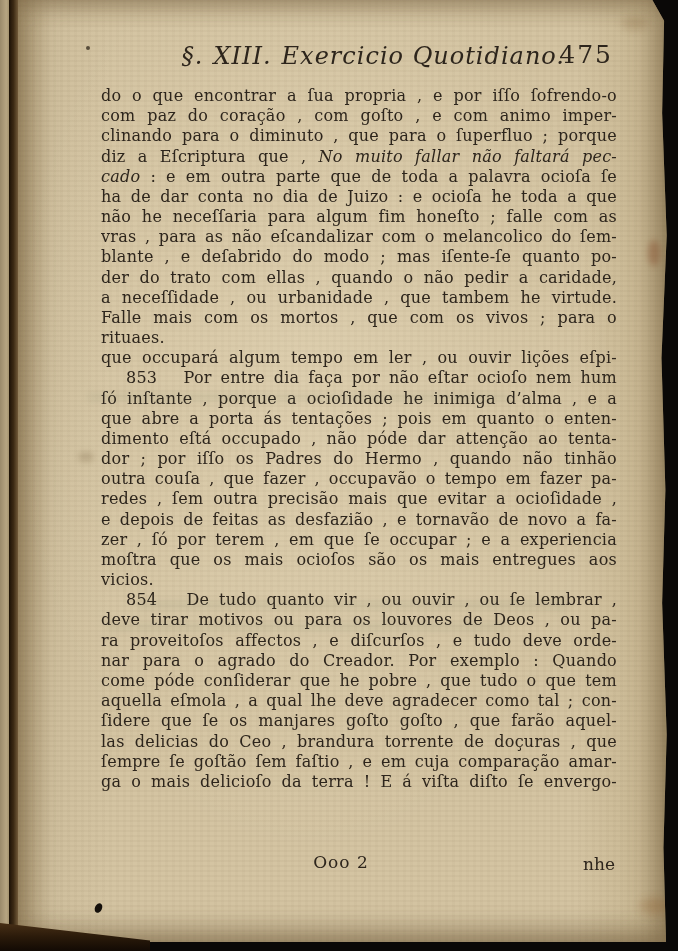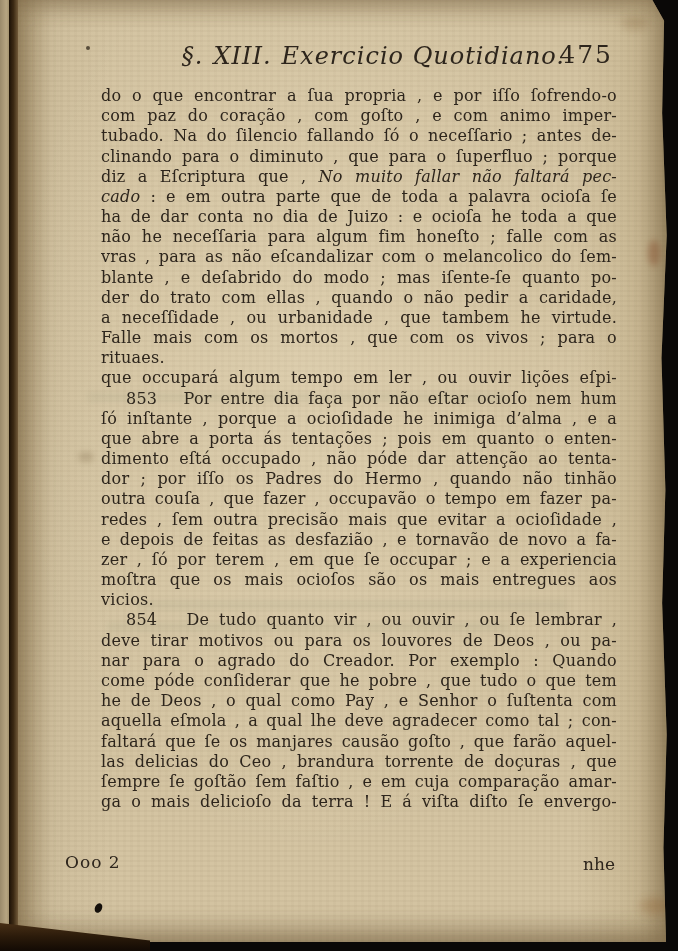--- a/index.html
+++ b/index.html
@@ -47,21 +47,21 @@
   .ln{
     height:20.18px;line-height:20.18px;font-size:16px;overflow:hidden;
     text-align:justify;text-align-last:justify;letter-spacing:.25px;word-spacing:1.5px;margin-left:36px;
   }
   .ln.end{text-align-last:left;}
   .ln.ind{text-indent:25px;}
   .it{font-style:italic;}
   .footer{
     position:absolute;left:47px;top:852px;width:552px;height:22px;color:var(--ink);font-size:17px;
   }
-  .sig{position:absolute;left:0;width:100%;letter-spacing:1px;}
+  .sig{position:absolute;left:0;width:100%;text-align:center;letter-spacing:1px;}
   .catch{position:absolute;right:2px;top:2px;}
   .ink-dot{
     position:absolute;left:95px;top:903px;width:7px;height:10px;border-radius:50%;
     background:#140f0a;transform:rotate(25deg);
   }
   .binding-wedge{
     position:absolute;left:0;top:916px;width:150px;height:35px;z-index:4;
     background:linear-gradient(180deg,#563a1c,#2a1a0a 60%,#120a04);
     clip-path:polygon(0 20%, 100% 70%, 100% 100%, 0 100%);
   }
@@ -88,21 +88,20 @@
   <div class="header">
     <div class="htext">
       <span>§.</span><span class="sep"></span><span>XIII.</span><span class="sep"></span><span>Exercicio Quotidiano.</span>
     </div>
     <div class="pagenum">475</div>
   </div>
 
   <div class="tb">
     <div class="ln">do o que encontrar a ſua propria , e por iſſo ſofrendo-o</div>
     <div class="ln">com paz do coração , com goſto , e com animo imper-</div>
-    <div class="ln">tubado. Na do ſilencio fallando ſó o neceſſario ; antes de-</div>
     <div class="ln">clinando para o diminuto , que para o ſuperfluo ; porque</div>
     <div class="ln"><span>diz a Eſcriptura que , </span><span class="it">No muito fallar não faltará pec-</span></div>
     <div class="ln"><span class="it">cado</span><span> : e em outra parte que de toda a palavra ocioſa ſe</span></div>
     <div class="ln">ha de dar conta no dia de Juizo : e ocioſa he toda a que</div>
     <div class="ln">não he neceſſaria para algum fim honeſto ; falle com as</div>
     <div class="ln">vras , para as não eſcandalizar com o melancolico do ſem-</div>
     <div class="ln">blante , e deſabrido do modo ; mas iſente-ſe quanto po-</div>
     <div class="ln">der do trato com ellas , quando o não pedir a caridade,</div>
     <div class="ln">a neceſſidade , ou urbanidade , que tambem he virtude.</div>
     <div class="ln">Falle mais com os mortos , que com os vivos ; para o</div>
@@ -114,25 +113,25 @@
     <div class="ln">dimento eſtá occupado , não póde dar attenção ao tenta-</div>
     <div class="ln">dor ; por iſſo os Padres do Hermo , quando não tinhão</div>
     <div class="ln">outra couſa , que fazer , occupavão o tempo em fazer pa-</div>
     <div class="ln">redes , ſem outra precisão mais que evitar a ocioſidade ,</div>
     <div class="ln">e depois de feitas as desfazião , e tornavão de novo a fa-</div>
     <div class="ln">zer , ſó por terem , em que ſe occupar ; e a experiencia</div>
     <div class="ln">moſtra que os mais ocioſos são os mais entregues aos</div>
     <div class="ln end">vicios.</div>
     <div class="ln ind">854&nbsp;&nbsp; De tudo quanto vir , ou ouvir , ou ſe lembrar ,</div>
     <div class="ln">deve tirar motivos ou para os louvores de Deos , ou pa-</div>
+    <div class="ln">ra proveitoſos affectos , e diſcurſos , e tudo deve orde-</div>
     <div class="ln">nar para o agrado do Creador. Por exemplo : Quando</div>
     <div class="ln">come póde conſiderar que he pobre , que tudo o que tem</div>
-    <div class="ln">he de Deos , o qual como Pay , e Senhor o ſuſtenta com</div>
     <div class="ln">aquella eſmola , a qual lhe deve agradecer como tal ; con-</div>
-    <div class="ln">faltará que ſe os manjares causão goſto , que farão aquel-</div>
+    <div class="ln">ſidere que ſe os manjares goſto goſto , que farão aquel-</div>
     <div class="ln">las delicias do Ceo , brandura torrente de doçuras , que</div>
     <div class="ln">ſempre ſe goſtão ſem faſtio , e em cuja comparação amar-</div>
     <div class="ln">ga o mais delicioſo da terra ! E á viſta diſto ſe envergo-</div>
   </div>
 
   <div class="footer">
     <div class="sig">Ooo 2</div>
     <div class="catch">nhe</div>
   </div>
 

